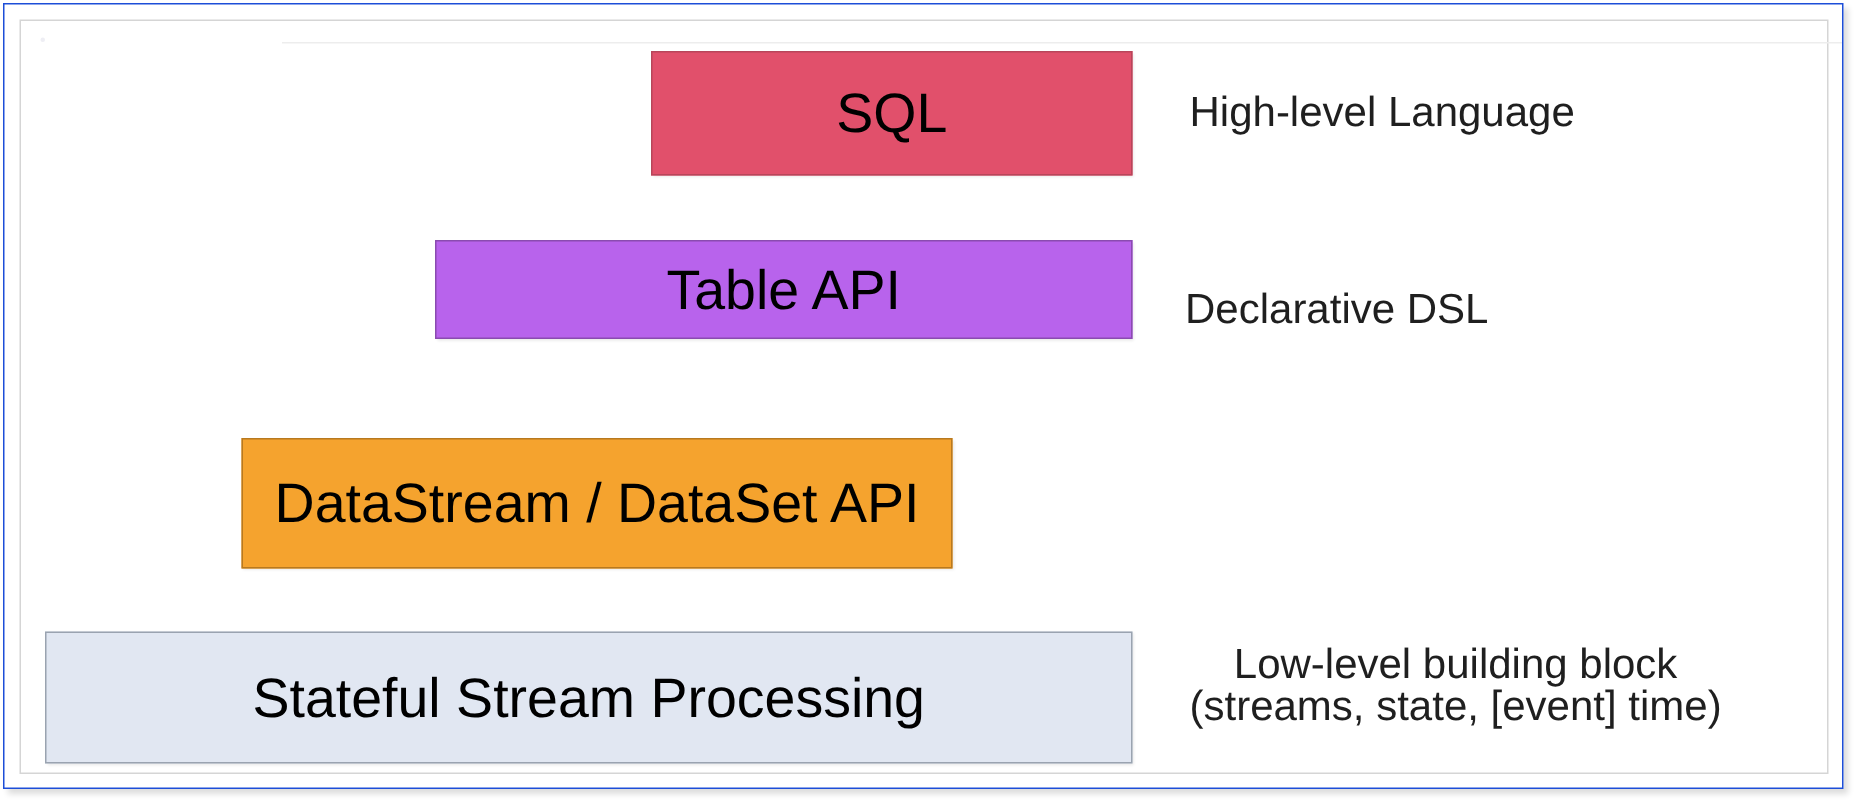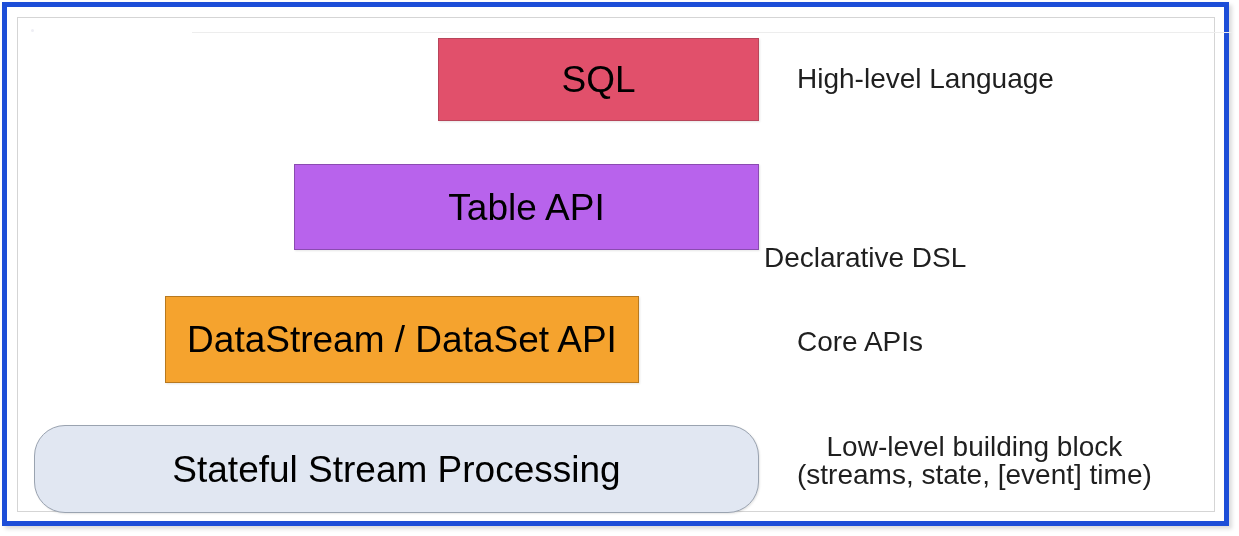--- a/index.html
+++ b/index.html
@@ -15,21 +15,21 @@
   }
 
   
   #slide-frame {
     position: absolute;
     left: 2px;
     top: 2px;
     width: 1227px;
     height: 524px;
     background: #ffffff;
-    border: 5px solid #1d4ed8;
+    border: 1px solid #1d4ed8;
     box-sizing: border-box;
     box-shadow: 3px 3px 4px rgba(0,0,0,0.14);
   }
   #slide-inner {
     position: absolute;
     left: 10px;
     top: 10px;
     right: 9px;
     bottom: 9px;
     background: #ffffff;
@@ -77,42 +77,42 @@
     font-weight: 400;
     white-space: nowrap;
     line-height: 1;
   }
 
   #bar-sql {
     left: 420px; top: 20px; width: 321px; height: 83px;
     font-size: 37px;
   }
   #bar-table {
-    left: 276px; top: 146px; width: 465px; height: 86px;
+    left: 276px; top: 146px; width: 465px; height: 66px;
     font-size: 37px;
   }
   #bar-datastream {
     left: 147px; top: 278px; width: 474px; height: 87px;
     font-size: 37px;
   }
   #bar-stateful {
     left: 16px; top: 407px; width: 725px; height: 88px;
     font-size: 37px;
   }
 
   
   .annotation {
     position: absolute;
     color: #1f1f1f;
     font-size: 28px;
     line-height: 28px;
     white-space: pre-line;
   }
   #ann-sql        { left: 779px; top: 47px; }
-  #ann-table      { left: 746px; top: 178px; margin-top: 48px; }
+  #ann-table      { left: 776px; top: 178px; }
   #ann-datastream { left: 779px; top: 310px; }
   #ann-stateful   { left: 779px; top: 415px; text-align: center; }
 </style>
 </head>
 <body>
 
 <div id="slide-frame">
   <div id="slide-inner">
     <div id="canvas">
 
@@ -125,23 +125,22 @@
       <div class="annotation" id="ann-sql">High-level Language</div>
 
       <div class="layer-bar" id="bar-table" style="background-color: rgb(184, 99, 236); border-color: rgb(138, 75, 176);">
         <span class="bar-label">Table API</span>
       </div>
       <div class="annotation" id="ann-table">Declarative DSL</div>
 
       <div class="layer-bar" id="bar-datastream" style="background-color: rgb(245, 163, 46); border-color: rgb(184, 121, 31);">
         <span class="bar-label">DataStream / DataSet API</span>
       </div>
-      <div class="annotation" id="ann-datastream">Core APIs</div>
 
-      <div class="layer-bar" id="bar-stateful" style="background-color: rgb(225, 231, 242); border-color: rgb(154, 163, 176); border-radius: 31px;">
+      <div class="layer-bar" id="bar-stateful" style="background-color: rgb(225, 231, 242); border-color: rgb(154, 163, 176);">
         <span class="bar-label">Stateful Stream Processing</span>
       </div>
       <div class="annotation" id="ann-stateful">Low-level building block
 (streams, state, [event] time)</div>
 
     </div>
   </div>
 </div>
 
 </body></html>

